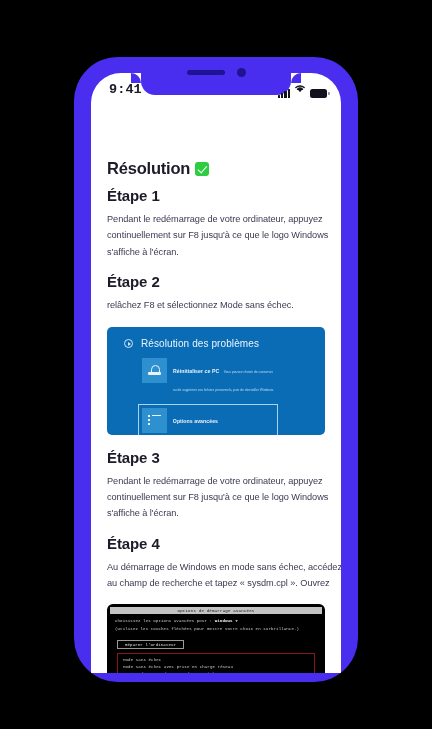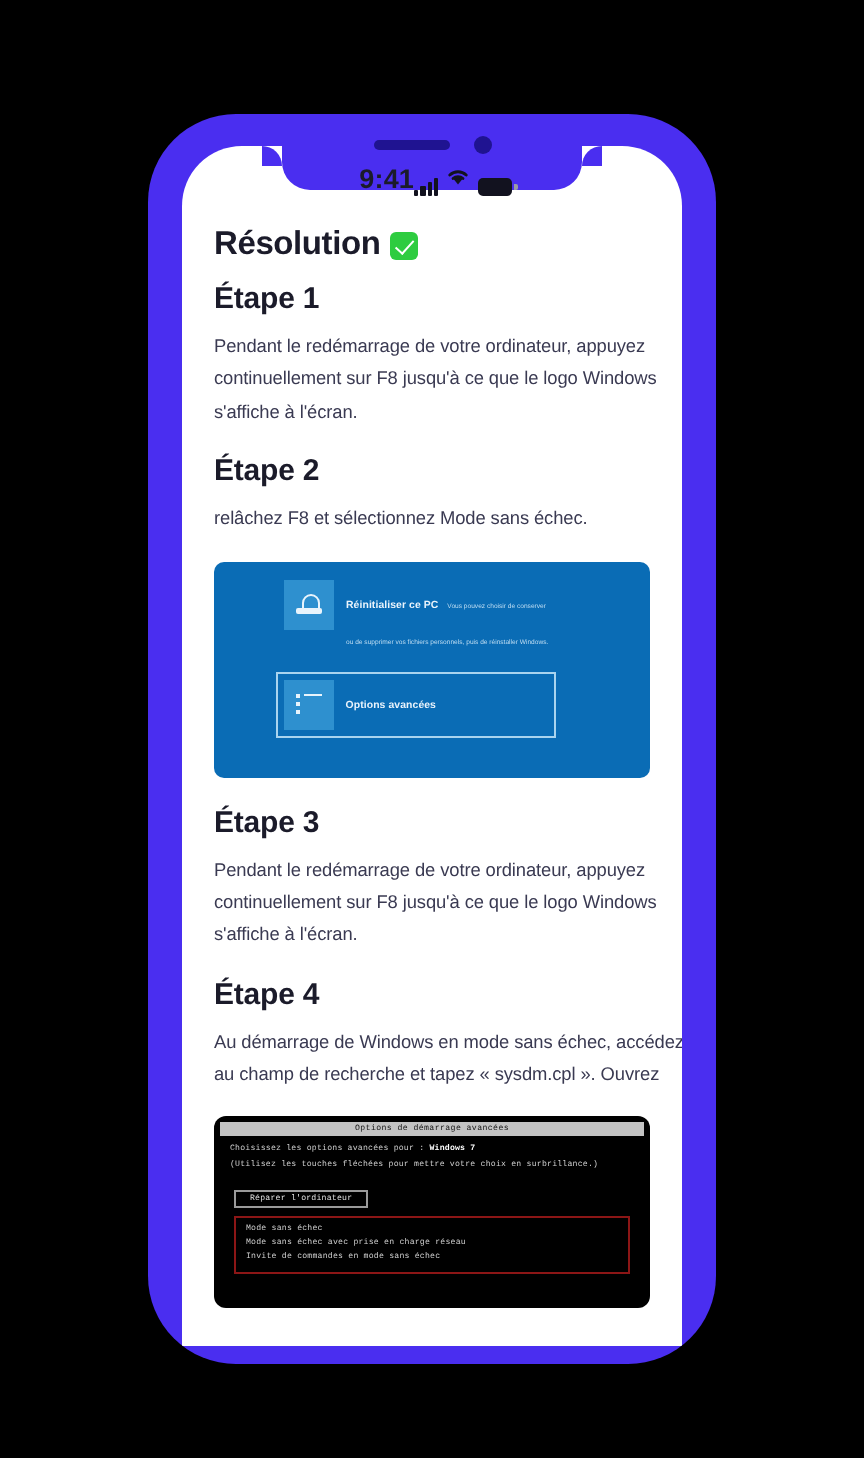--- a/index.html
+++ b/index.html
@@ -69,23 +69,24 @@
   }
   #notch-cut::before { left: -10px; border-top-right-radius: 10px; }
   #notch-cut::after  { right: -10px; border-top-left-radius: 10px; }
 
   
   #status-bar {
     position: relative;
     height: 30px;
     display: flex;
     align-items: center;
-    justify-content: center;
+    justify-content: space-between;
     padding: 2px 14px 0 18px;
     z-index: 7;
+    font-family: Liberation Mono, monospace;
   }
   #status-time {
     font-size: 13.5px;
     font-weight: 600;
     color: #1b1b2a;
     letter-spacing: 0.1px;
   }
   #status-icons {
     display: flex;
     align-items: flex-end;
@@ -115,20 +116,21 @@
   
   #content {
     padding: 10px 0 0 0;
   }
   #page-title {
     display: flex;
     align-items: center;
     gap: 5px;
     padding: 0 16px;
     margin-bottom: 9px;
+    margin-top: 46px;
   }
   #page-title .title-text {
     font-size: 16.5px;
     font-weight: 700;
     color: #1b1b2a;
     letter-spacing: -0.2px;
   }
   .check-emoji {
     display: inline-block;
     width: 14px; height: 14px;
@@ -380,20 +382,24 @@
         <span>continuellement sur F8 jusqu'à ce que le logo Windows</span>
         <span>s'affiche à l'écran.</span>
       </div>
 
       <div class="step-heading">Étape 2</div>
       <div class="step-body">
         <span>relâchez F8 et sélectionnez Mode sans échec.</span>
       </div>
 
       <div id="win-recovery">
+        <div id="win-rec-header">
+          <span id="win-rec-arrow"></span>
+          <span id="win-rec-title">Résolution des problèmes</span>
+        </div>
         <div class="win-option">
           <span class="win-tile">
               <span class="tile-pc-icon"></span>
             </span>
           <span class="win-opt-text">
             <span class="win-opt-title">Réinitialiser ce PC</span>
             <span class="win-opt-desc">Vous pouvez choisir de conserver ou de supprimer vos fichiers personnels, puis de réinstaller Windows.</span>
           </span>
         </div>
         <div class="win-option selected">

